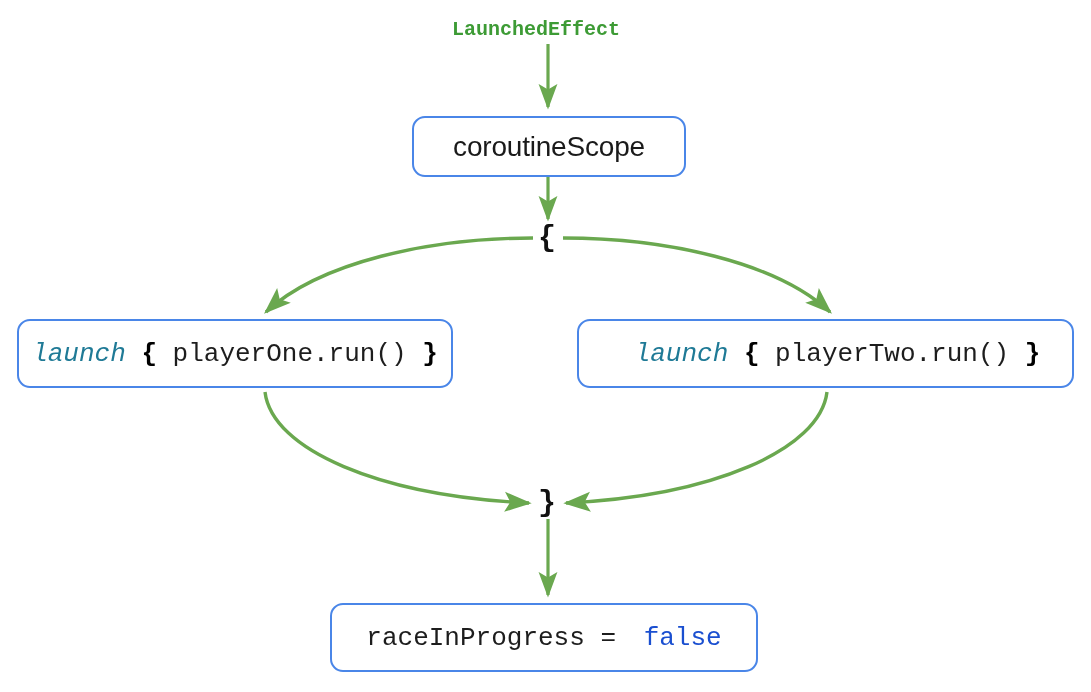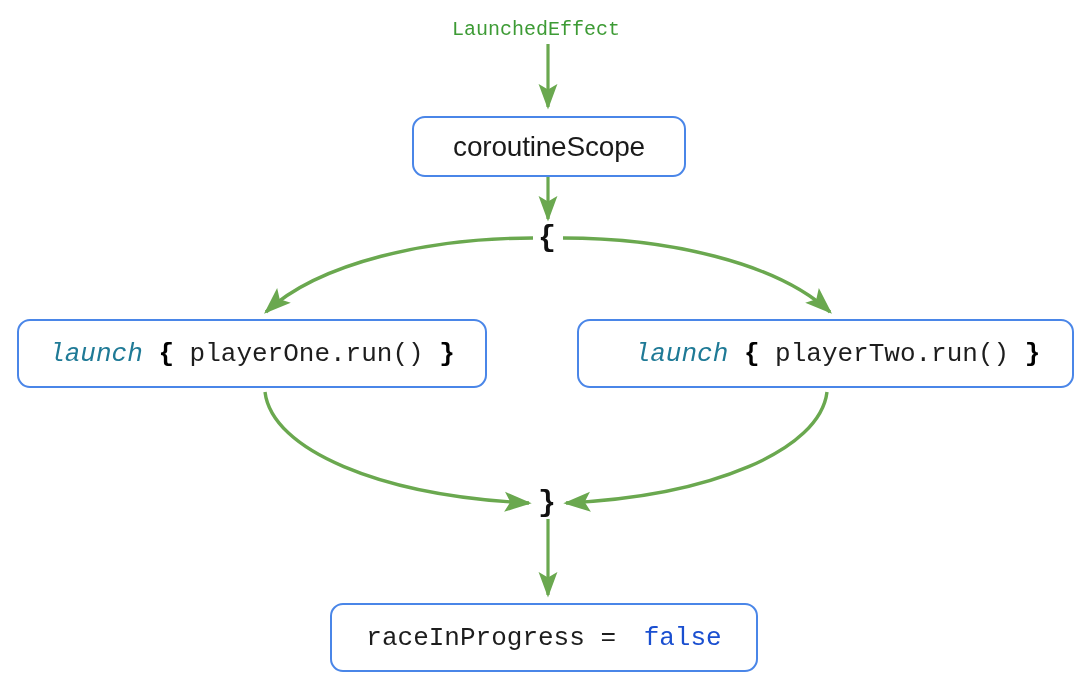--- a/index.html
+++ b/index.html
@@ -30,39 +30,40 @@
     border-radius: 13px;
     background: #ffffff;
     display: flex;
     align-items: center;
     justify-content: center;
     white-space: nowrap;
   }
   .plain-label {
     position: absolute;
     white-space: nowrap;
+    font-weight: bold;
   }
   
   #node-coroutinescope {
     left: 412px;
     top: 116px;
     width: 274px;
     height: 61px;
   }
   #node-coroutinescope .txt {
     font-family: "Liberation Sans", sans-serif;
     font-size: 28px;
     color: #1a1a1a;
     letter-spacing: -0.2px;
   }
   
   #node-launch-one {
     left: 17px;
     top: 319px;
-    width: 470px;
+    width: 436px;
     height: 69px;
   }
   #node-launch-two {
     left: 577px;
     top: 319px;
     width: 497px;
     height: 69px;
     padding-left: 24px;
   }
   .code-line {

